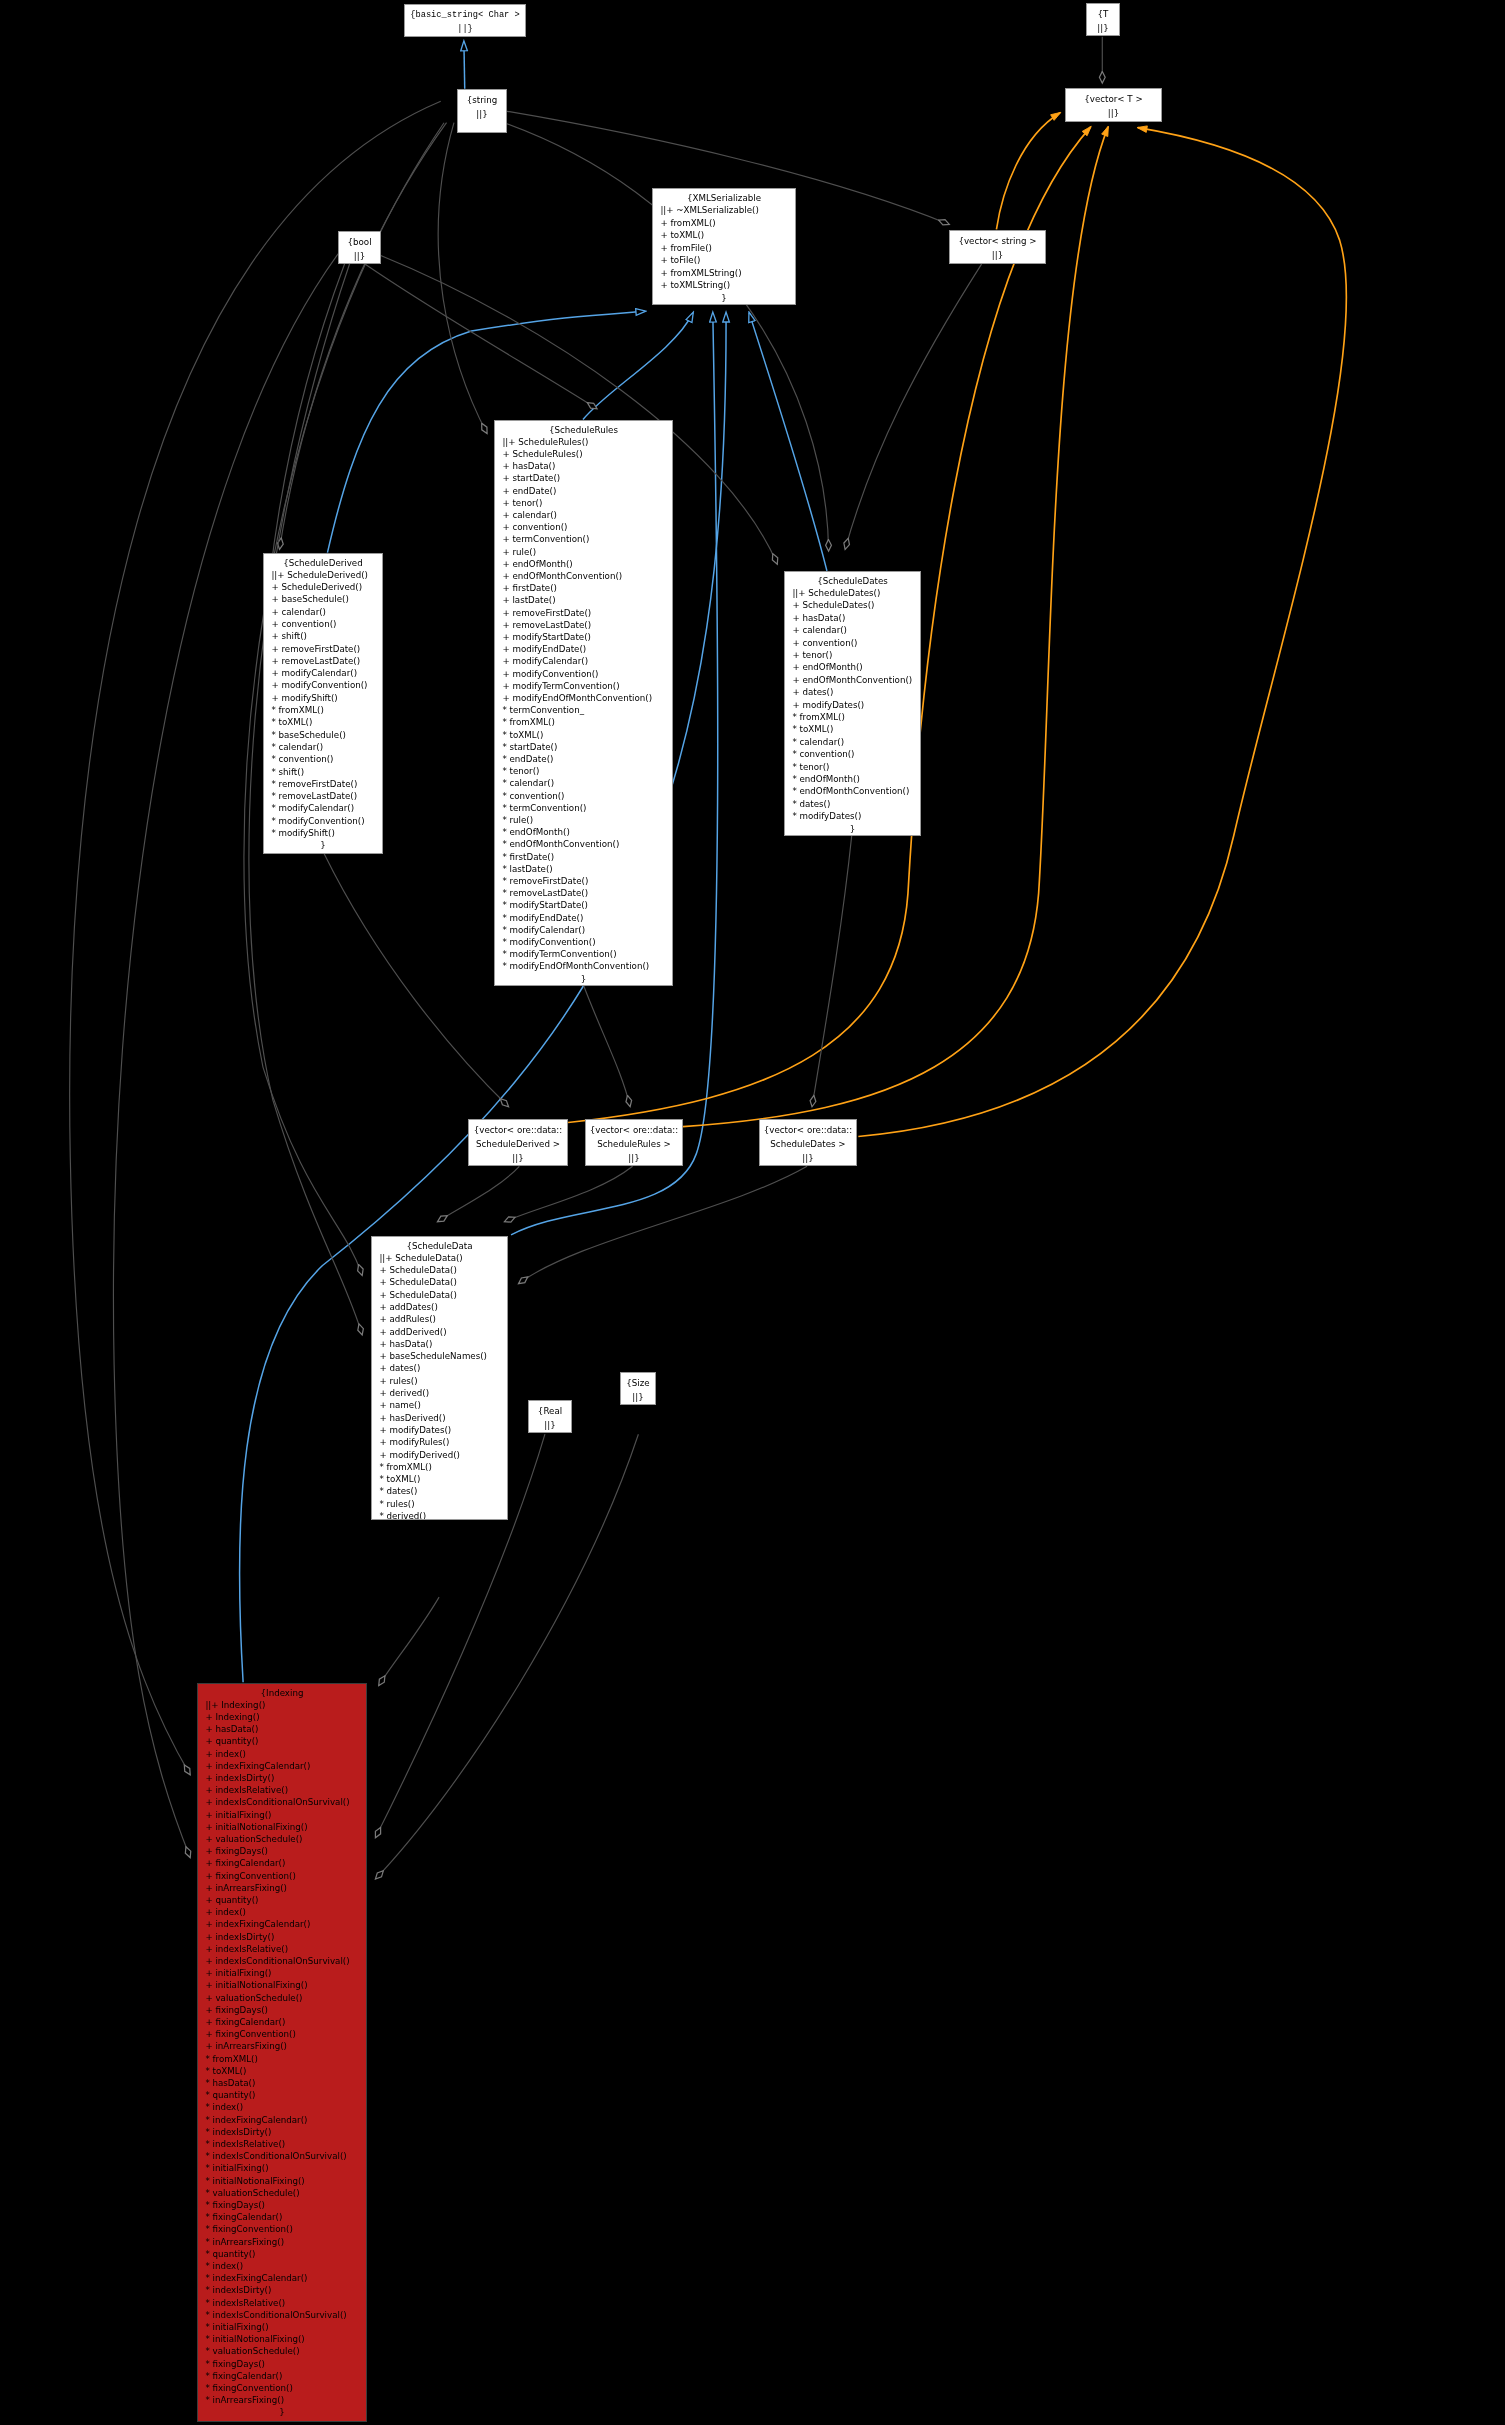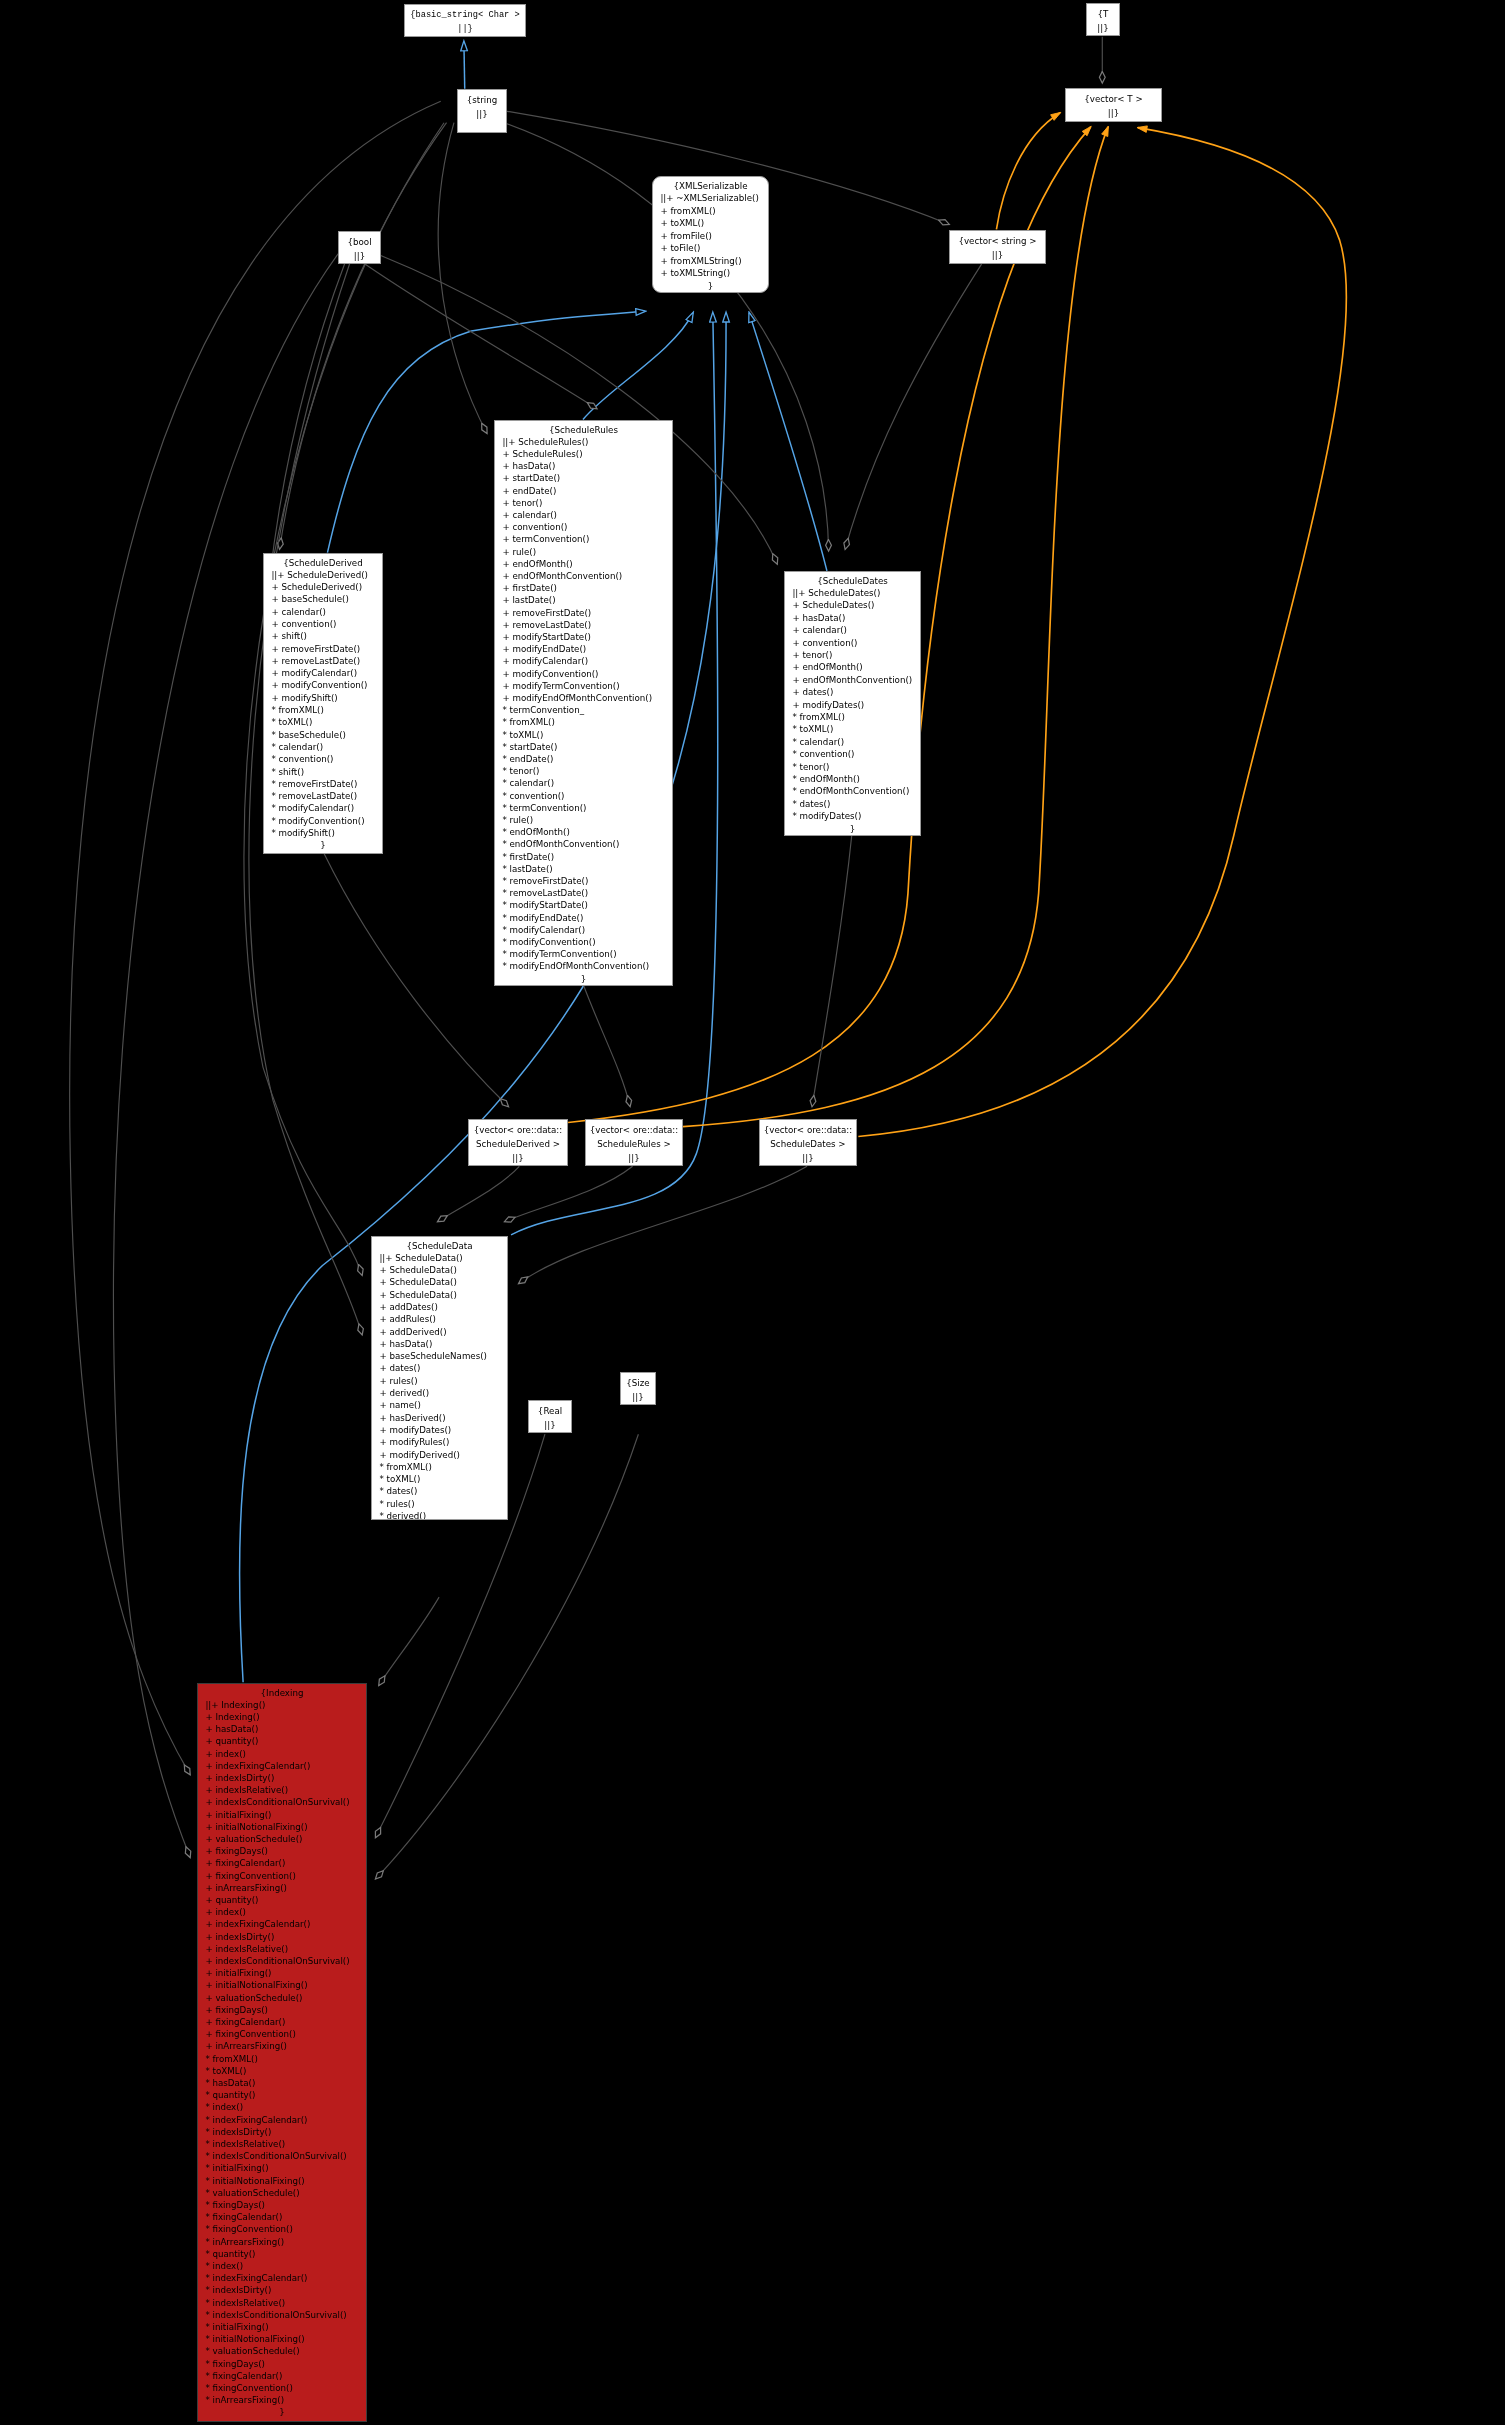--- a/index.html
+++ b/index.html
@@ -70,21 +70,21 @@
       <div class="ln c">||}</div>
     </div>
     <div class="uml-node" style="left: 1086px; top: 3.3px; width: 34px; height: 33px; line-height: 14px;">
       <div class="ln c">{T</div>
       <div class="ln c">||}</div>
     </div>
     <div class="uml-node" style="left: 1065px; top: 88px; width: 97px; height: 34px; line-height: 14.5px;">
       <div class="ln c">{vector&lt; T &gt;</div>
       <div class="ln c">||}</div>
     </div>
-    <div class="uml-node" style="left: 652px; top: 176px; width: 117px; height: 117px; line-height: 12.5px; border-radius: 9px;">
+    <div class="uml-node" style="left: 652px; top: 188px; width: 144px; height: 117px; line-height: 12.5px;">
       <div class="ln c">{XMLSerializable</div>
       <div class="ln">||+ ~XMLSerializable()</div>
       <div class="ln">+ fromXML()</div>
       <div class="ln">+ toXML()</div>
       <div class="ln">+ fromFile()</div>
       <div class="ln">+ toFile()</div>
       <div class="ln">+ fromXMLString()</div>
       <div class="ln">+ toXMLString()</div>
       <div class="ln c">}</div>
     </div>

